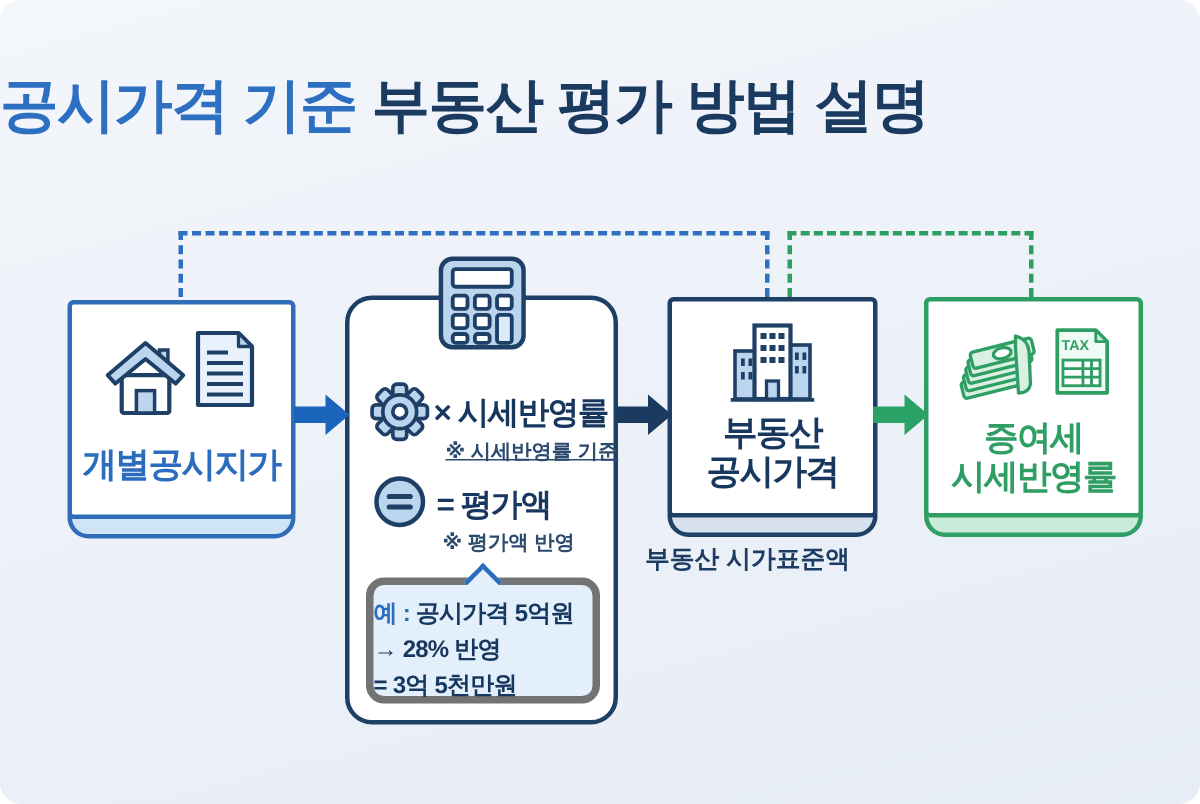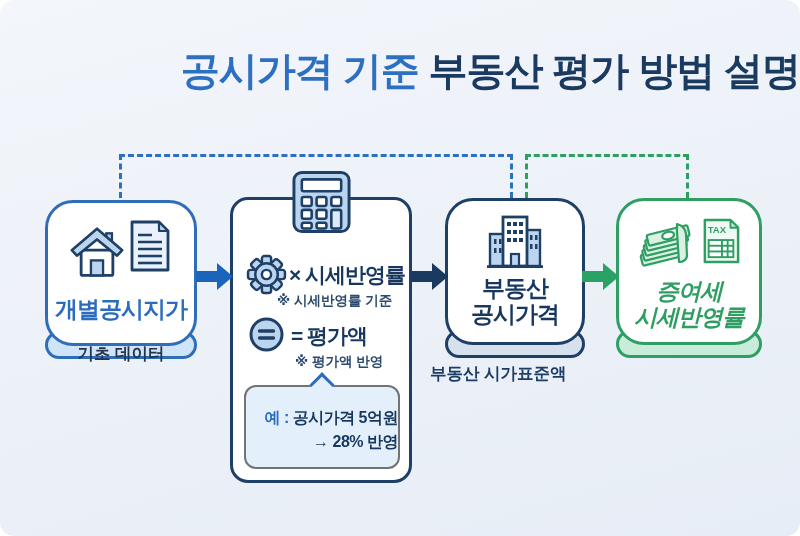--- a/index.html
+++ b/index.html
@@ -7,61 +7,61 @@
   .scene{
     position:relative;width:800px;height:536px;overflow:hidden;
     background:linear-gradient(165deg,#f3f6fb 0%,#ecf1f8 55%,#e7edf6 100%);
     border-radius:14px;
     font-family:"Liberation Sans","DejaVu Sans",sans-serif;
     color:#1b3a5f;
   }
   
   .title{
     position:absolute;top:48px;left:0;right:0;margin:0;
-    text-align:right;font-size:39px;font-weight:800;letter-spacing:-1px;line-height:1.2;
+    text-align:left;font-size:39px;font-weight:800;letter-spacing:-1px;line-height:1.2;
   }
   .t-blue{color:#2d6fc1;}
   .t-navy{color:#1a3a60;}
   
   .dash{position:absolute;height:44px;top:154px;border-style:dashed;border-width:0;z-index:1;}
   .dash-blue{left:119px;width:394px;border-color:#2d6fc1;border-top-width:3px;border-left-width:3px;border-right-width:3px;}
   .dash-green{left:525px;width:164px;border-color:#2f9e63;border-top-width:3px;border-left-width:3px;border-right-width:3px;}
   
   .base{position:absolute;border-radius:16px;z-index:2;}
-  .card{position:absolute;background:#fff;border-radius:28px;z-index:3;display:flex;flex-direction:column;align-items:center;}
+  .card{position:absolute;background:#fff;border-radius:4px;z-index:3;display:flex;flex-direction:column;align-items:center;}
   .base-1{left:45px;top:331px;width:152px;height:28px;background:#cfe4f7;border:3px solid #2f6db8;}
   .card-1{left:45px;top:200px;width:152px;height:146px;border:3px solid #2f6db8;padding-top:16px;gap:16px;}
   .card-2{left:230px;top:197px;width:182px;height:286px;border:3px solid #1e3f66;border-radius:18px;}
   .base-3{left:445px;top:330px;width:140px;height:28px;background:#d7e1ee;border:3px solid #1e3f66;}
   .card-3{left:445px;top:198px;width:140px;height:147px;border:3px solid #1e3f66;padding-top:13px;}
   .base-4{left:616px;top:330px;width:146px;height:28px;background:#c9ebd9;border:3px solid #2f9e63;}
   .card-4{left:616px;top:198px;width:146px;height:147px;border:3px solid #2f9e63;padding-top:16px;}
   .icon-row{display:flex;align-items:flex-start;}
   .card-title{font-size:23px;font-weight:800;letter-spacing:-1px;line-height:26px;text-align:center;}
   .blue-t{color:#2b6cbf;}
   .navy-t{color:#17375f;}
-  .green-t{color:#2f9e63;font-style:italic;}
+  .green-t{color:#2f9e63;}
   .card-sub{margin-top:5px;font-size:16.5px;font-weight:600;color:#24344d;}
   
   .calc{position:absolute;left:291px;top:170px;z-index:5;}
   .row-icon{position:absolute;}
   .g-icon{left:13px;top:54px;}
   .e-icon{left:15px;top:116px;}
   .row-label{position:absolute;font-size:21px;font-weight:800;letter-spacing:-1px;color:#17375f;white-space:nowrap;}
   .lbl-1{left:56px;top:61px;}
   .lbl-2{left:58px;top:122px;}
   .row-note{position:absolute;font-size:13.5px;font-weight:600;color:#2c4a6e;white-space:nowrap;}
-  .note-1{left:44px;top:92px;}
+  .note-1{left:64px;top:92px;text-decoration:underline;}
   .note-2{left:62px;top:153px;text-align:right;}
   
   .bubble{
     position:absolute;left:11px;top:185px;width:156px;height:84px;
-    background:#e3f0fb;border:2px solid #737373;border-radius:12px;
-    font-size:16px;font-weight:700;color:#17375f;text-align:right;
-    padding-top:19px;line-height:24px;letter-spacing:-0.5px;white-space:nowrap;
+    background:#e3f0fb;border:5px solid #737373;border-radius:12px;
+    font-size:16px;font-weight:700;color:#17375f;text-align:left;
+    padding-top:8px;line-height:24px;letter-spacing:-0.5px;white-space:nowrap;
   }
   .bubble-tip{
     position:absolute;left:calc(50% - 9px);top:-11px;width:18px;height:18px;
     background:#e3f0fb;border-left:3px solid #2b6cbf;border-top:3px solid #2b6cbf;
     transform:rotate(45deg);
   }
   .ex-prefix{color:#2b6cbf;}
   
   .caption{position:absolute;text-align:left;font-size:16.5px;font-weight:600;line-height:23px;z-index:2;}
   .cap-3{left:430px;top:362px;width:170px;color:#1d3c63;}
@@ -95,21 +95,20 @@
         <path d="M4,3 h27 l9,9 v39 h-36 z" fill="#e9f2fc" stroke="#1e3f66" stroke-width="2.8" stroke-linejoin="round"></path>
         <path d="M31,3 v9 h9 z" fill="#bcd5ef" stroke="#1e3f66" stroke-width="2.2" stroke-linejoin="round"></path>
         <line x1="10" y1="16" x2="24" y2="16" stroke="#1e3f66" stroke-width="2.6"></line>
         <line x1="10" y1="23" x2="34" y2="23" stroke="#1e3f66" stroke-width="2.6"></line>
         <line x1="10" y1="30" x2="34" y2="30" stroke="#1e3f66" stroke-width="2.6"></line>
         <line x1="10" y1="37" x2="34" y2="37" stroke="#1e3f66" stroke-width="2.6"></line>
         <line x1="10" y1="44" x2="34" y2="44" stroke="#1e3f66" stroke-width="2.6"></line>
       </svg>
     </div>
     <div class="card-title blue-t">개별공시지가</div>
-    <div class="card-sub">기초 데이터</div>
   </div>
 
   <svg class="arrow arr-1" width="38" height="31" viewBox="0 0 38 31">
     <polygon points="0,10 21,10 21,2 37,15.5 21,29 21,21 0,21" fill="#1a64bc"></polygon>
   </svg>
 
   <div class="card card-2">
     <svg class="row-icon g-icon" width="41" height="41" viewBox="0 0 40 40">
       <g fill="#bcd5ef" stroke="#1e3f66" stroke-width="2.4">
         <rect x="15.5" y="2" width="9" height="36" rx="2.5"></rect>
@@ -128,20 +127,21 @@
       <line x1="11.5" y1="15" x2="25.5" y2="15" stroke="#1e3f66" stroke-width="3.4" stroke-linecap="round"></line>
       <line x1="11.5" y1="22" x2="25.5" y2="22" stroke="#1e3f66" stroke-width="3.4" stroke-linecap="round"></line>
     </svg>
     <div class="row-label lbl-2">= 평가액</div>
     <div class="row-note note-2">※ 평가액 반영</div>
 
     <div class="bubble">
       <div class="bubble-tip"></div>
       <div><span class="ex-prefix">예 : </span><span>공시가격 5억원</span></div>
       <div>→ 28% 반영</div>
+      <div>= 3억 5천만원</div>
     </div>
   </div>
 
   <svg class="calc" width="61" height="64" viewBox="0 0 62 64">
     <rect x="3" y="2" width="56" height="60" rx="8" fill="#bcd5ef" stroke="#1e3f66" stroke-width="3"></rect>
     <rect x="11" y="9" width="40" height="12" rx="2" fill="#ffffff" stroke="#1e3f66" stroke-width="2.6"></rect>
     <g fill="#ffffff" stroke="#1e3f66" stroke-width="2.6">
       <rect x="11" y="27" width="10" height="9" rx="2"></rect>
       <rect x="26" y="27" width="10" height="9" rx="2"></rect>
       <rect x="41" y="27" width="10" height="9" rx="2"></rect>

